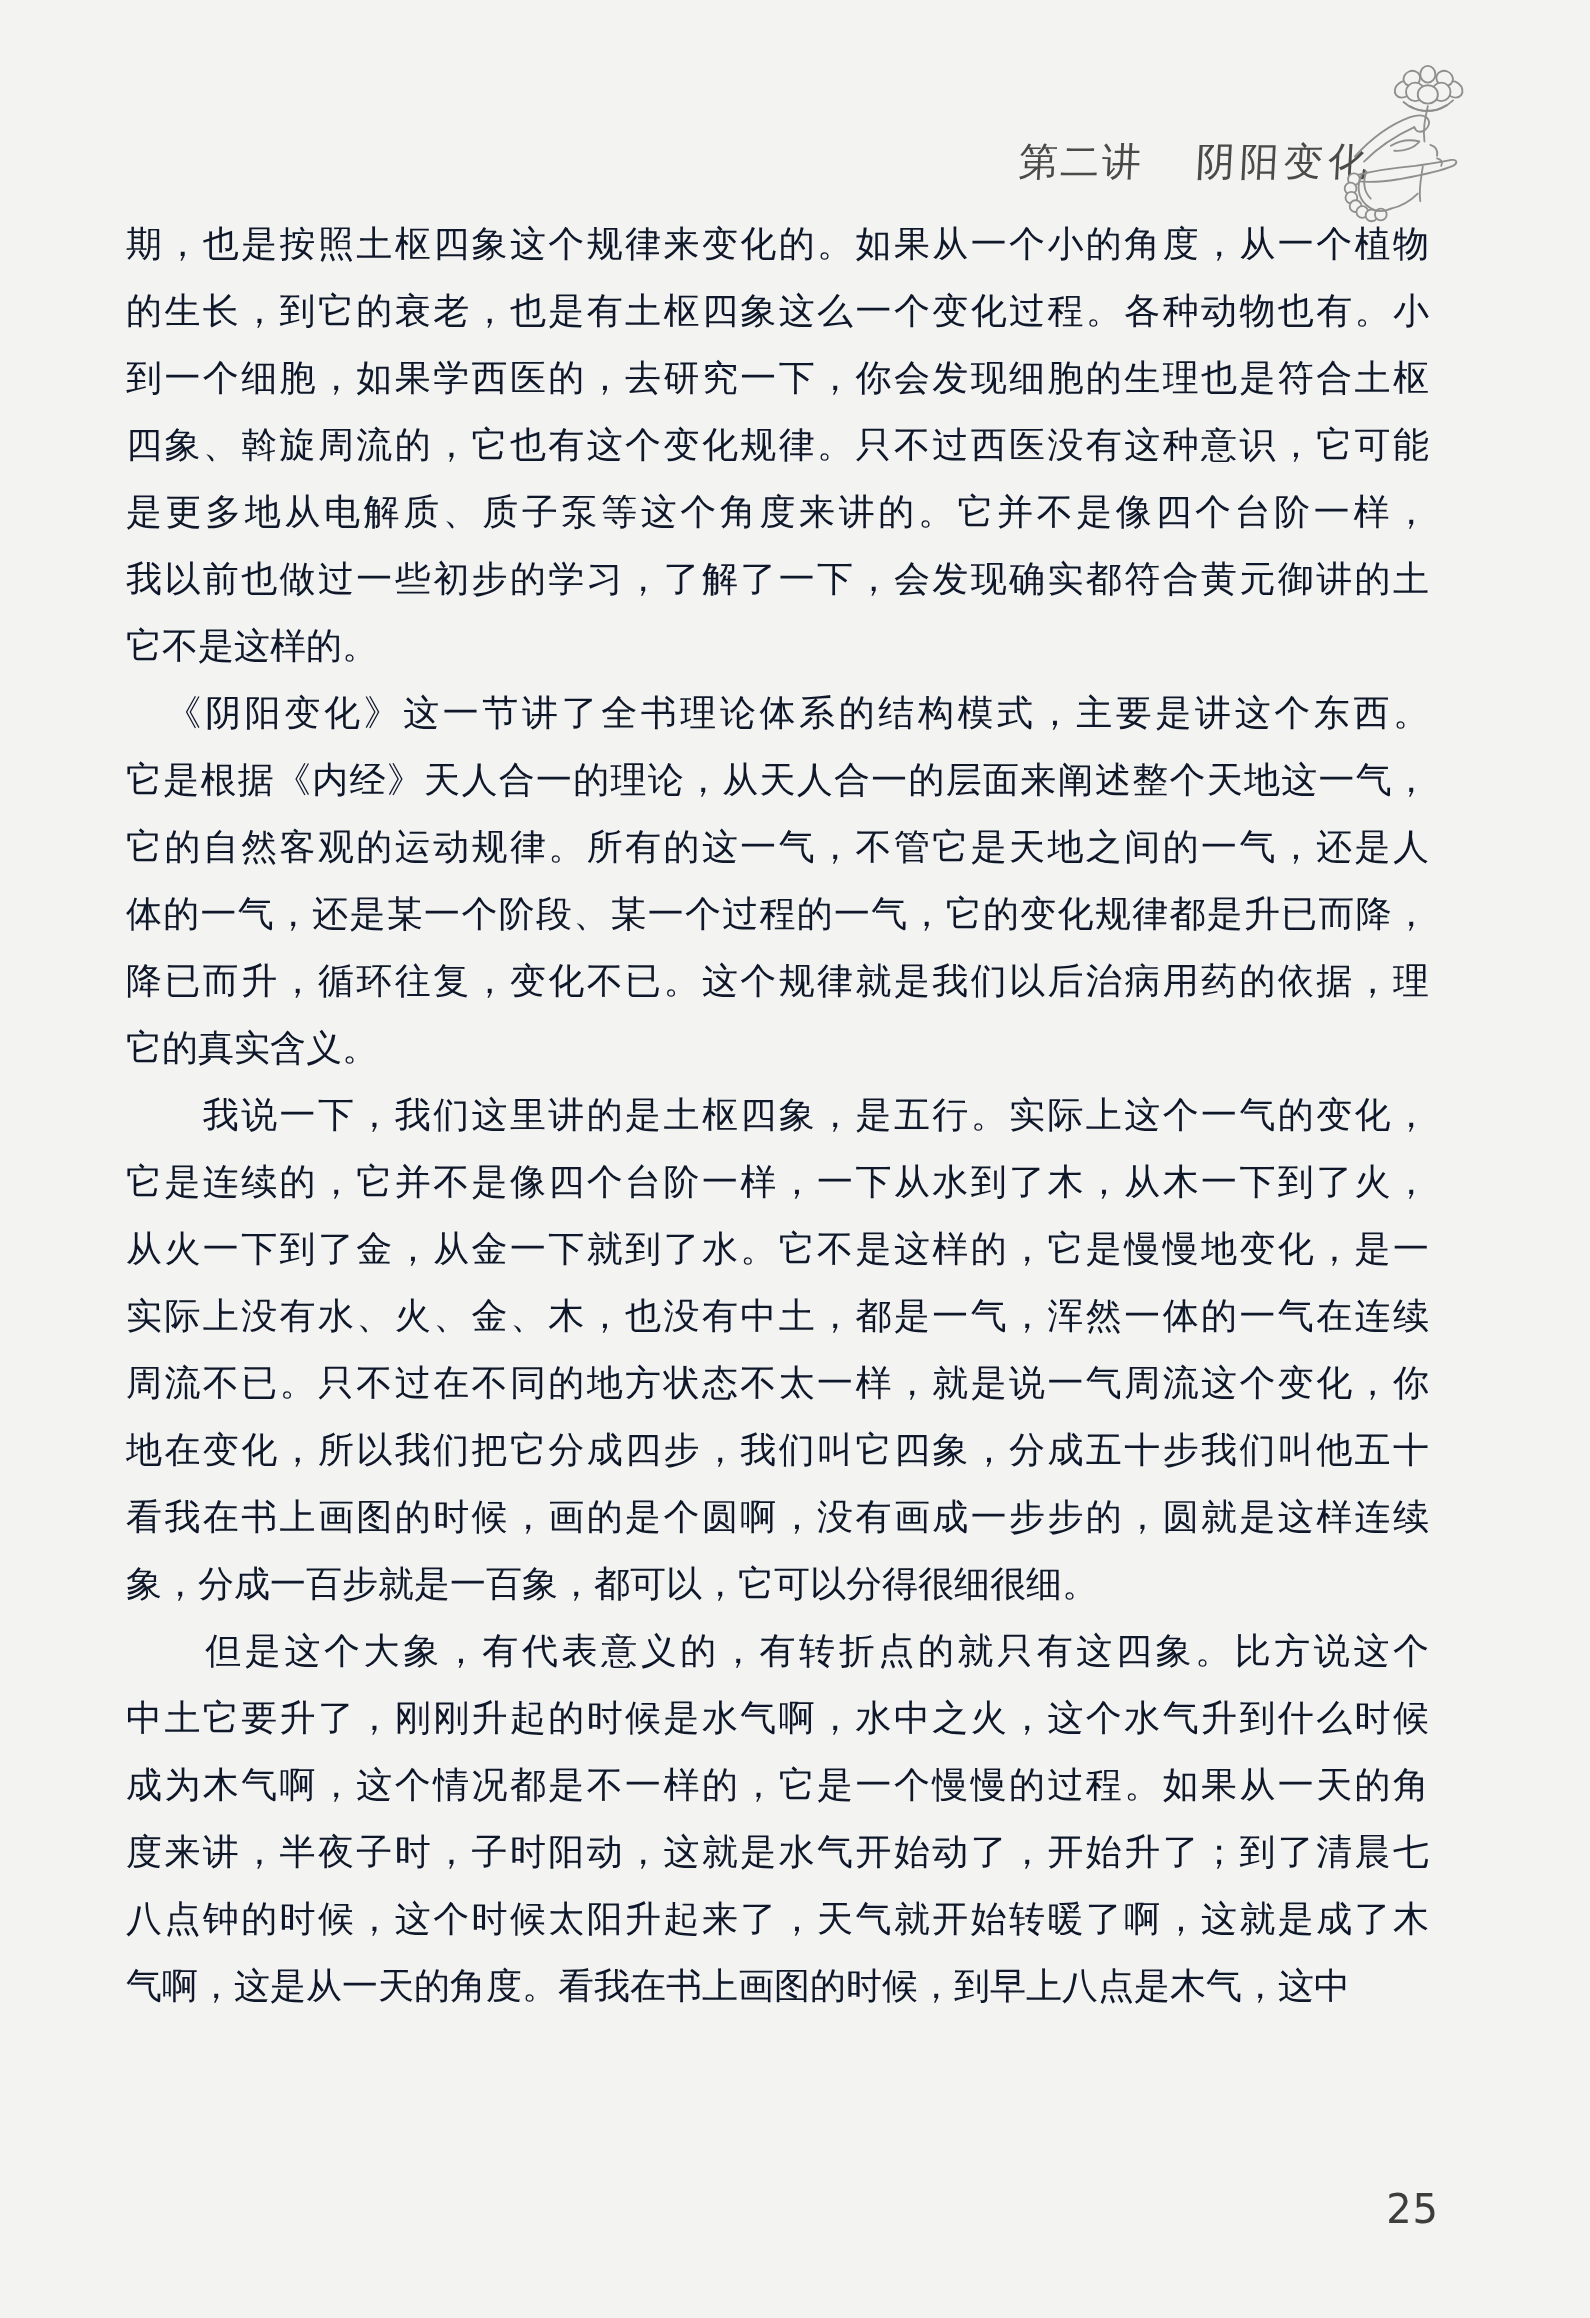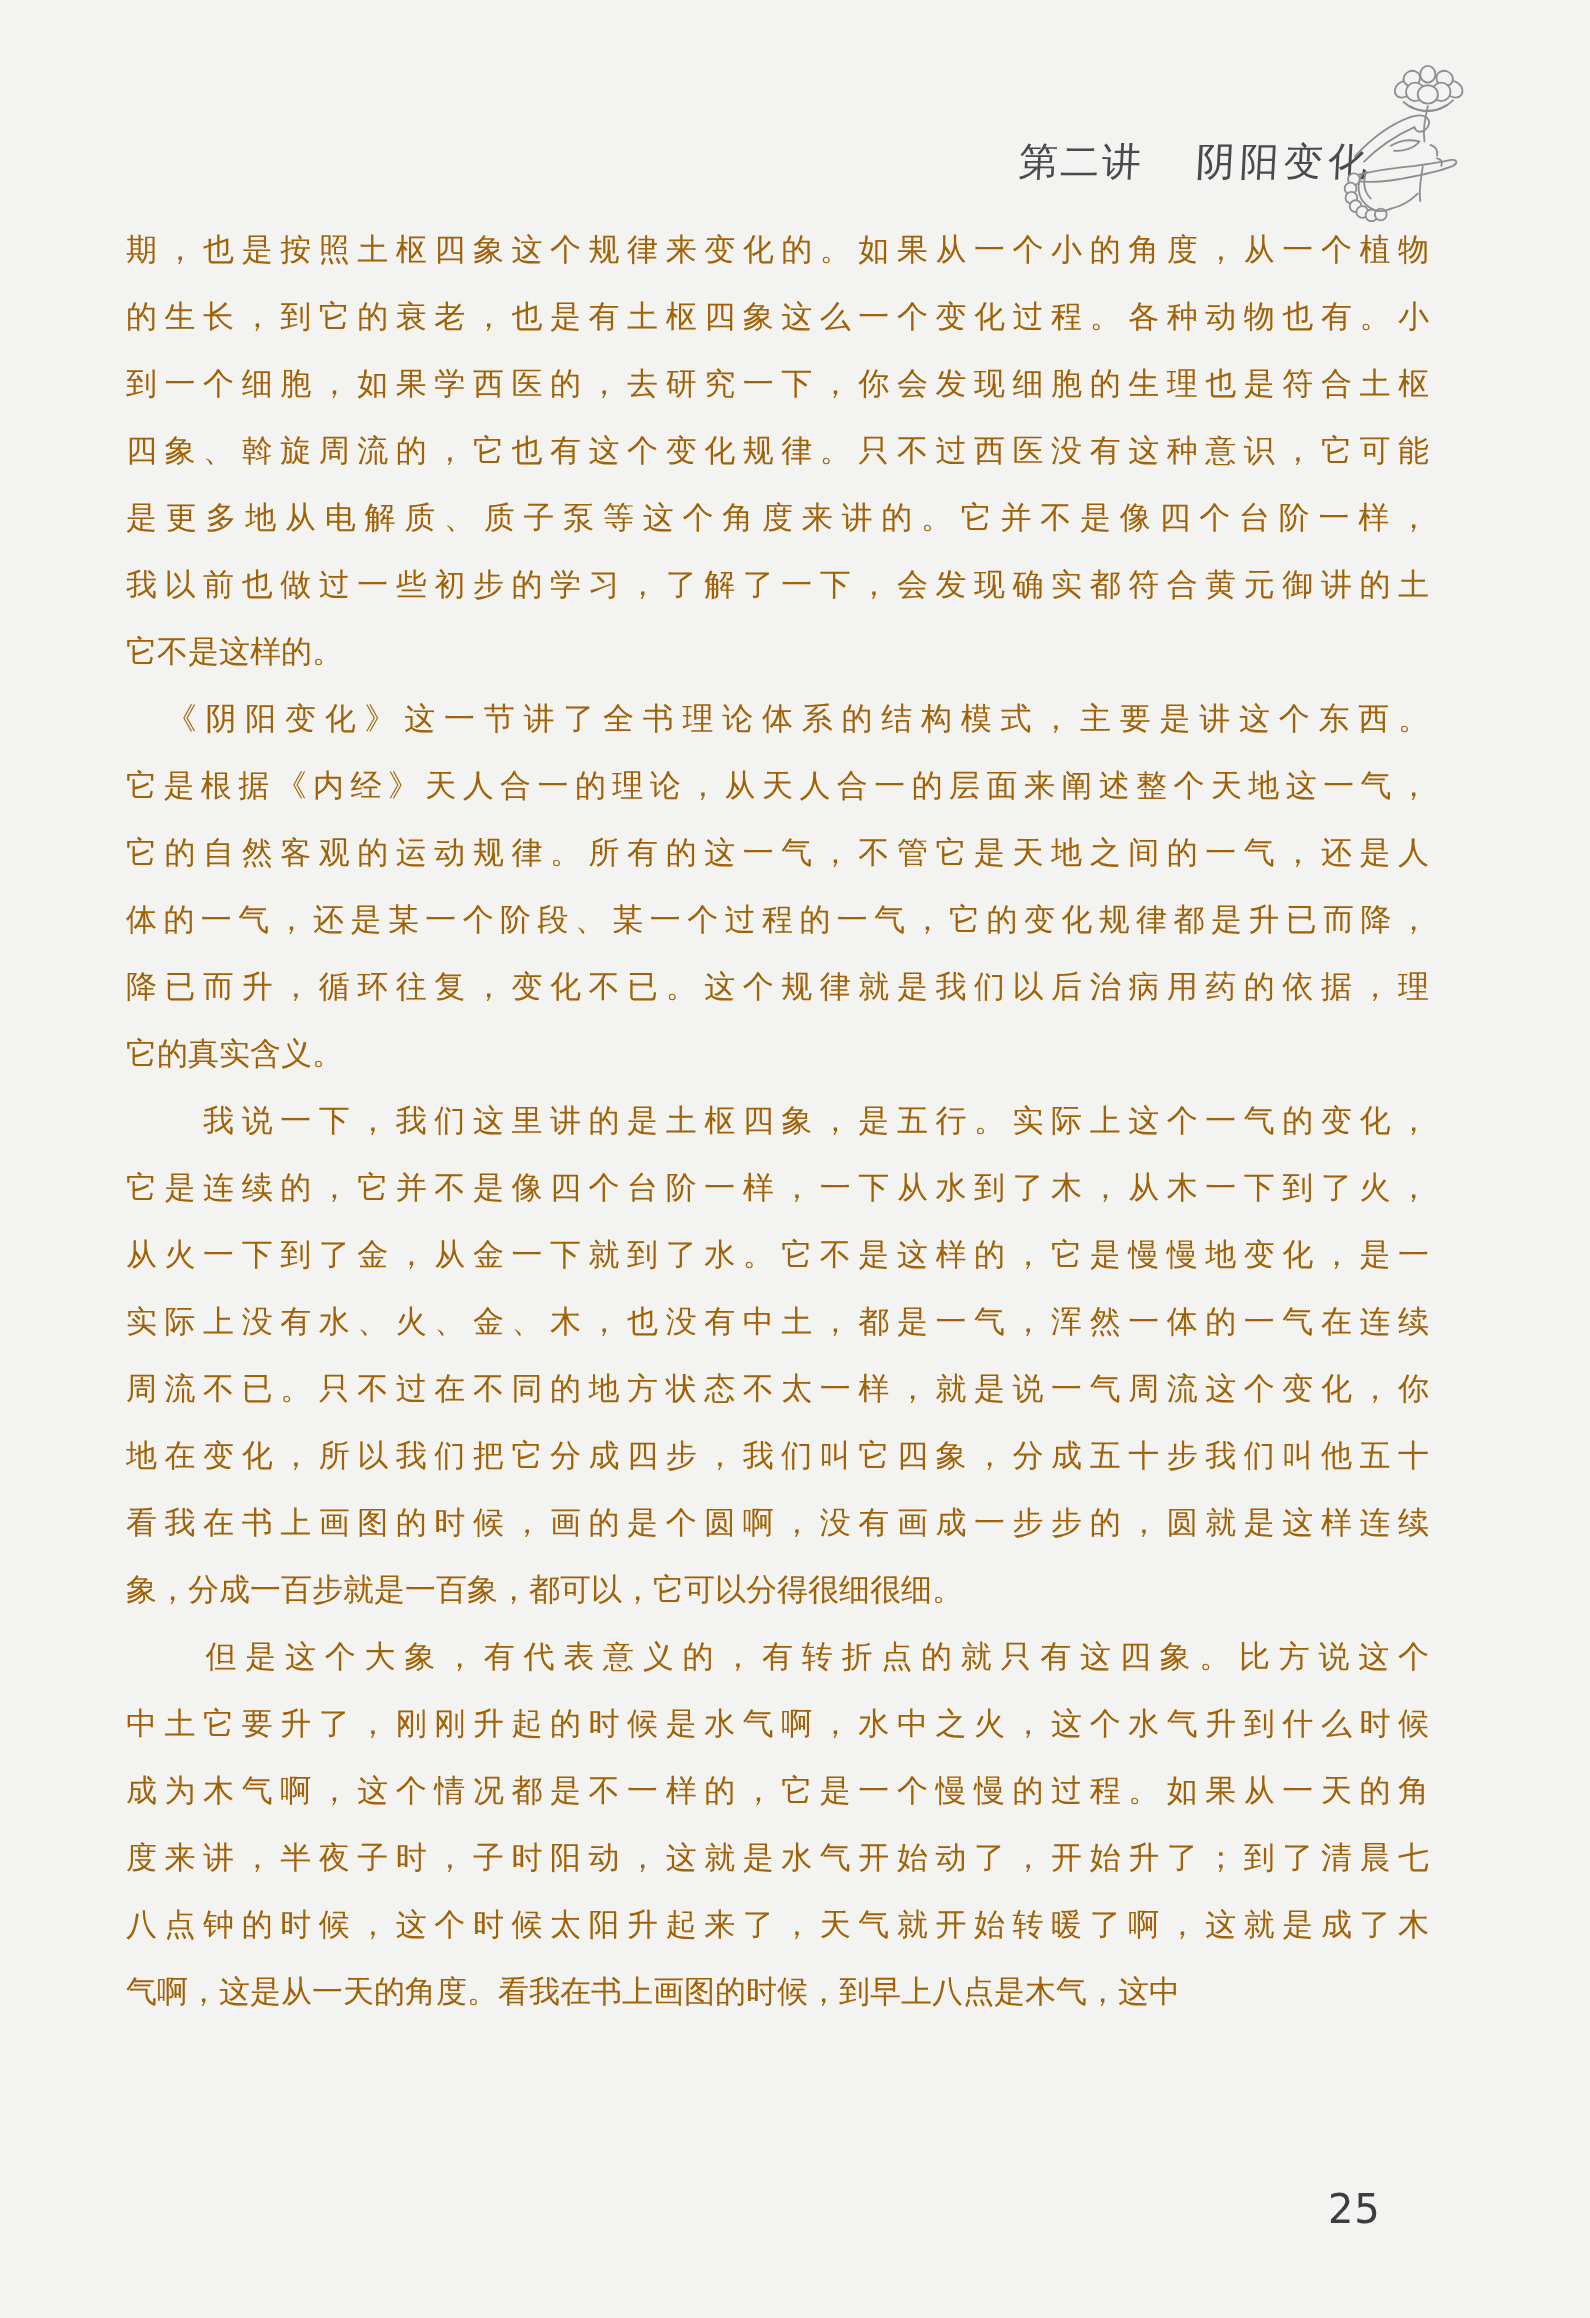--- a/index.html
+++ b/index.html
@@ -36,44 +36,44 @@
     position: absolute;
     top: 64px;
     left: 1343px;
     width: 131px;
     height: 160px;
   }
   .head-art svg { width: 100%; height: 100%; }
   
   .main-text {
     position: absolute;
-    top: 216px;
+    top: 210px;
     left: 126px;
     width: 1303px;
-    font-size: 31px;
-    color: #a16207;
+    font-size: 36px;
+    color: #0f172a;
   }
   .para { margin: 0; }
   .line {
     height: 67px;
     line-height: 67px;
     text-align: justify;
     text-align-last: justify;
     overflow: hidden;
   }
   .line.last {
     text-align-last: left;
   }
   
   .page-number {
     position: absolute;
     top: 2189px;
     left: 1328px;
     width: 169px;
-    text-align: left;
+    text-align: center;
     font-family: "DejaVu Sans", "Liberation Sans", sans-serif;
     font-size: 40px;
     line-height: 1;
     color: #3d3d3d;
     letter-spacing: 0.8px;
   }
 </style>
 </head>
 <body>
 

